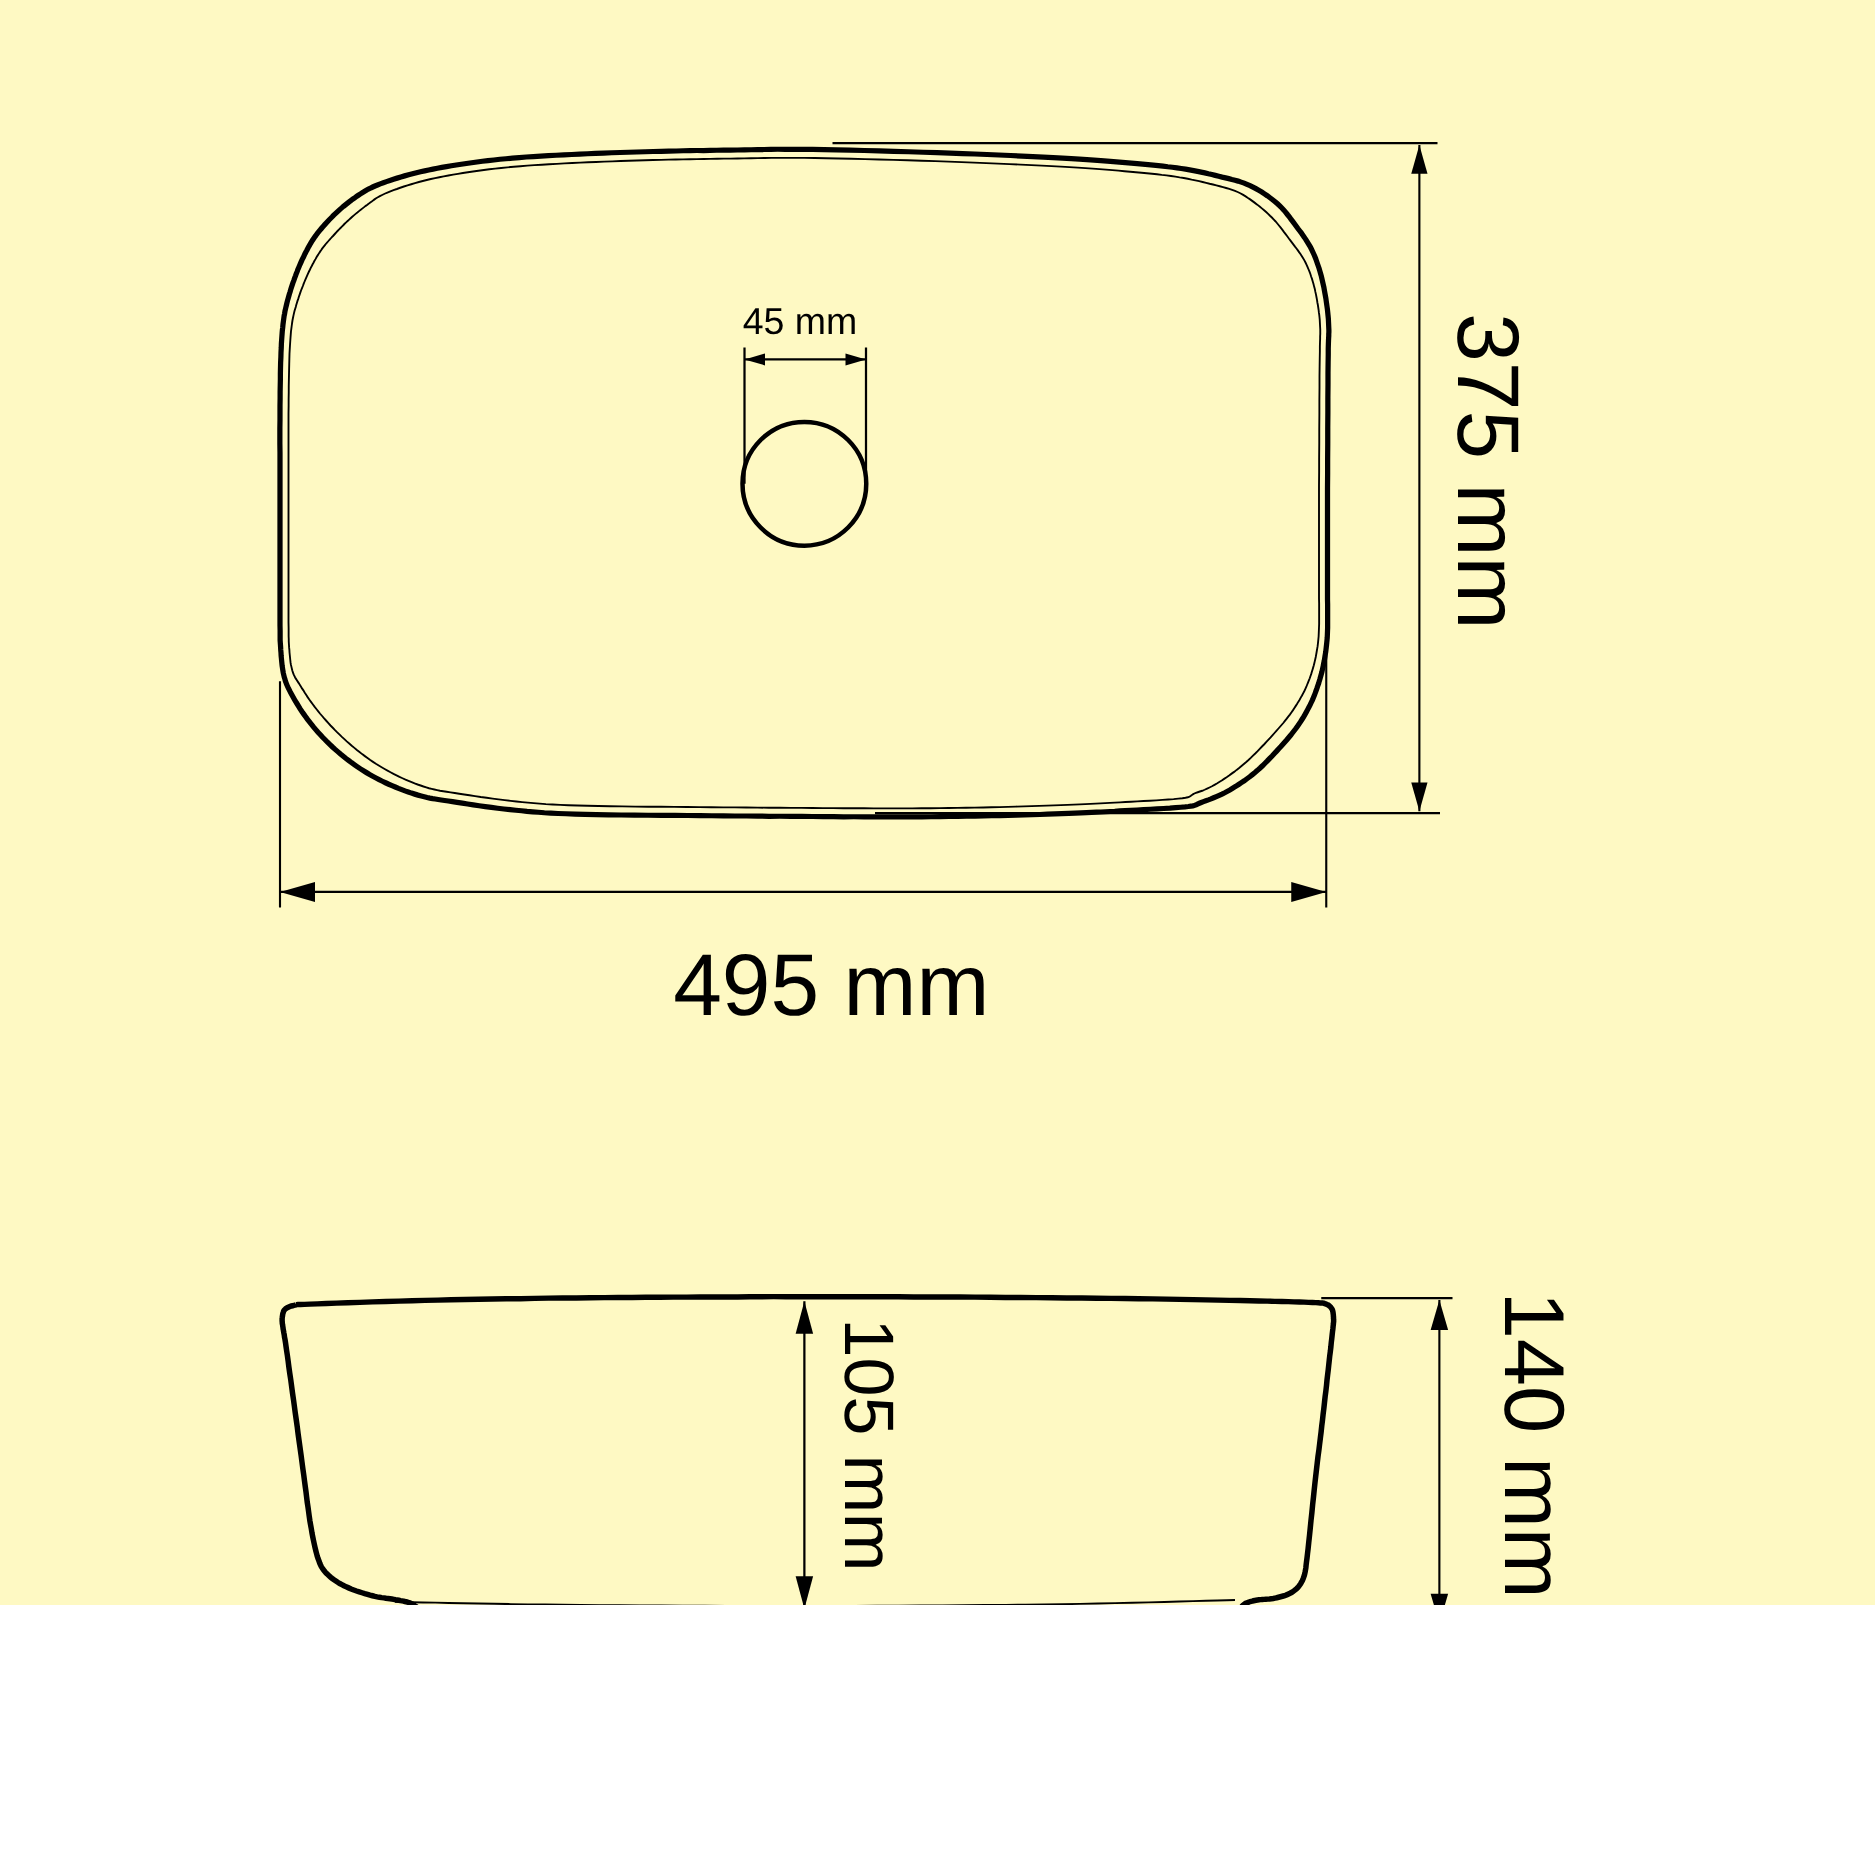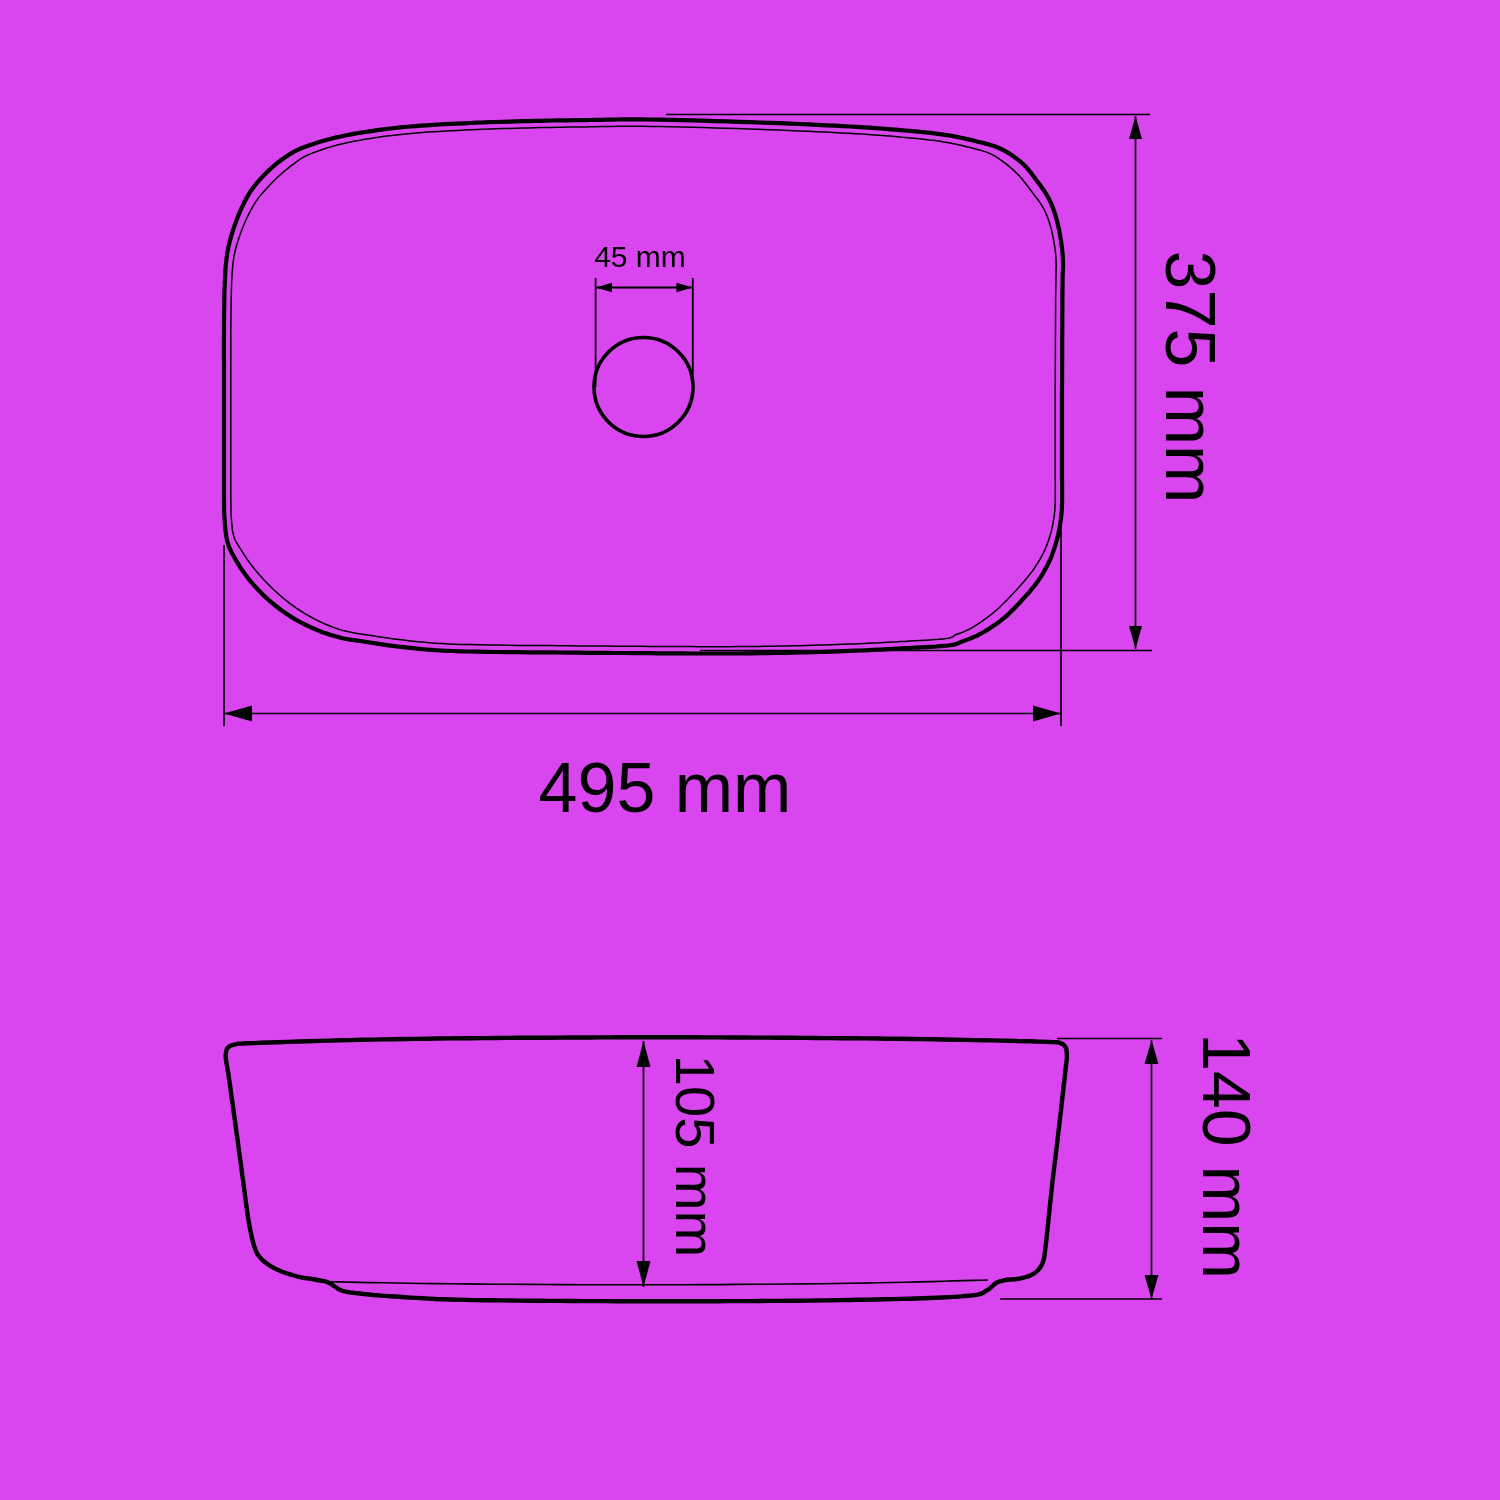--- a/index.html
+++ b/index.html
@@ -1,16 +1,16 @@
 <!DOCTYPE html>
 <html><head>
 <meta charset="utf-8">
 <style>
   html,body{margin:0;padding:0;background:#ffffff;}
-  .page{width:1500px;height:1500px;position:relative;background:#d946ef;}
+  .page{width:1500px;height:1284px;position:relative;background:#fef9c3;}
   svg{display:block;}
   text{font-family:"Liberation Sans", sans-serif;fill:#000000;}
 </style>
 </head>
 <body>
 <div class="page">
 <svg width="1500" height="1500" viewBox="0 0 1500 1500">
 
   <path d="M 650.0,119.5 L 659.1,119.7 L 669.1,119.9 L 680.0,120.1 L 691.4,120.4 L 703.1,120.7 L 715.0,121.1 L 726.9,121.4 L 738.5,121.8 L 749.6,122.1 L 760.0,122.5 L 770.0,122.9 L 779.8,123.2 L 789.6,123.6 L 799.1,124.0 L 808.4,124.4 L 817.5,124.9 L 826.2,125.3 L 834.6,125.7 L 842.5,126.1 L 850.0,126.5 L 857.0,126.9 L 863.5,127.3 L 869.5,127.7 L 875.2,128.1 L 880.6,128.5 L 885.8,128.9 L 890.7,129.3 L 895.5,129.7 L 900.3,130.1 L 905.0,130.5 L 909.7,130.9 L 914.1,131.3 L 918.4,131.7 L 922.6,132.1 L 926.6,132.5 L 930.4,132.9 L 934.2,133.4 L 937.9,133.8 L 941.5,134.3 L 945.0,134.8 L 948.4,135.3 L 951.7,135.9 L 954.9,136.5 L 958.0,137.1 L 960.9,137.7 L 963.8,138.3 L 966.7,139.0 L 969.5,139.6 L 972.2,140.3 L 975.0,141.0 L 977.7,141.7 L 980.4,142.3 L 983.0,142.9 L 985.5,143.6 L 988.0,144.2 L 990.5,144.9 L 992.9,145.7 L 995.3,146.5 L 997.6,147.5 L 1000.0,148.5 L 1002.4,149.7 L 1004.7,150.9 L 1007.0,152.2 L 1009.4,153.6 L 1011.6,155.1 L 1013.8,156.6 L 1016.0,158.2 L 1018.1,159.8 L 1020.1,161.4 L 1022.0,163.0 L 1023.8,164.7 L 1025.5,166.4 L 1027.1,168.1 L 1028.6,169.9 L 1030.1,171.8 L 1031.6,173.6 L 1032.9,175.5 L 1034.3,177.3 L 1035.7,179.2 L 1037.0,181.0 L 1038.3,182.8 L 1039.7,184.6 L 1041.0,186.3 L 1042.2,188.1 L 1043.5,189.9 L 1044.7,191.7 L 1045.8,193.5 L 1046.9,195.3 L 1048.0,197.1 L 1049.0,199.0 L 1049.9,200.9 L 1050.8,202.8 L 1051.7,204.8 L 1052.5,206.8 L 1053.2,208.8 L 1053.9,210.8 L 1054.6,212.8 L 1055.3,214.8 L 1055.9,216.9 L 1056.5,219.0 L 1057.1,221.1 L 1057.6,223.3 L 1058.1,225.5 L 1058.6,227.7 L 1059.1,229.9 L 1059.5,232.2 L 1059.9,234.4 L 1060.3,236.6 L 1060.7,238.8 L 1061.0,241.0 L 1061.3,243.1 L 1061.6,245.2 L 1061.9,247.2 L 1062.1,249.1 L 1062.3,251.1 L 1062.5,253.1 L 1062.7,255.2 L 1062.8,257.4 L 1062.9,259.6 L 1063.0,262.0 L 1063.1,264.1 L 1063.1,265.8 L 1063.0,267.3 L 1063.0,268.8 L 1062.9,270.4 L 1062.8,272.6 L 1062.7,275.4 L 1062.6,279.0 L 1062.6,283.8 L 1062.5,290.0 L 1062.4,297.9 L 1062.4,307.4 L 1062.3,318.2 L 1062.3,330.0 L 1062.2,342.4 L 1062.2,354.9 L 1062.1,367.4 L 1062.1,379.2 L 1062.0,390.3 L 1062.0,400.0 L 1062.0,408.8 L 1062.0,417.1 L 1062.0,425.0 L 1062.0,432.6 L 1062.0,439.7 L 1062.0,446.4 L 1062.0,452.8 L 1062.0,458.9 L 1062.0,464.6 L 1062.0,470.0 L 1062.0,475.0 L 1062.0,479.5 L 1062.1,483.5 L 1062.1,487.2 L 1062.1,490.6 L 1062.1,493.8 L 1062.1,496.7 L 1062.1,499.5 L 1062.1,502.3 L 1062.0,505.0 L 1061.9,507.6 L 1061.8,510.0 L 1061.6,512.2 L 1061.4,514.2 L 1061.2,516.1 L 1061.0,517.9 L 1060.8,519.6 L 1060.6,521.4 L 1060.3,523.1 L 1060.0,525.0 L 1059.7,526.9 L 1059.4,528.7 L 1059.0,530.5 L 1058.7,532.3 L 1058.3,534.1 L 1057.9,535.8 L 1057.5,537.6 L 1057.0,539.4 L 1056.5,541.2 L 1056.0,543.0 L 1055.4,544.9 L 1054.9,546.7 L 1054.2,548.6 L 1053.6,550.5 L 1052.9,552.4 L 1052.2,554.4 L 1051.5,556.3 L 1050.7,558.2 L 1049.9,560.1 L 1049.0,562.0 L 1048.1,563.9 L 1047.1,565.8 L 1046.1,567.7 L 1045.1,569.6 L 1044.0,571.6 L 1042.9,573.5 L 1041.7,575.4 L 1040.5,577.3 L 1039.3,579.1 L 1038.0,581.0 L 1036.7,582.8 L 1035.3,584.6 L 1033.9,586.4 L 1032.5,588.2 L 1031.0,590.0 L 1029.5,591.8 L 1027.9,593.6 L 1026.3,595.4 L 1024.7,597.2 L 1023.0,599.0 L 1021.3,600.9 L 1019.5,602.8 L 1017.7,604.8 L 1015.8,606.7 L 1013.9,608.7 L 1012.0,610.6 L 1010.0,612.6 L 1008.1,614.4 L 1006.0,616.3 L 1004.0,618.0 L 1001.9,619.7 L 999.8,621.4 L 997.6,623.0 L 995.4,624.6 L 993.1,626.1 L 990.9,627.6 L 988.6,629.1 L 986.4,630.4 L 984.2,631.8 L 982.0,633.0 L 979.8,634.2 L 977.6,635.3 L 975.4,636.3 L 973.1,637.3 L 970.9,638.2 L 968.8,639.1 L 966.7,639.9 L 964.7,640.6 L 962.8,641.3 L 961.0,642.0 L 959.5,642.6 L 958.4,643.1 L 957.6,643.5 L 956.9,643.8 L 956.2,644.1 L 955.3,644.4 L 954.2,644.7 L 952.7,644.9 L 950.7,645.2 L 948.0,645.5 L 944.6,645.8 L 940.5,646.1 L 935.9,646.5 L 930.9,646.8 L 925.7,647.1 L 920.3,647.4 L 914.9,647.7 L 909.6,648.0 L 904.6,648.2 L 900.0,648.5 L 895.8,648.7 L 891.8,649.0 L 888.0,649.2 L 884.4,649.4 L 880.8,649.6 L 877.1,649.7 L 873.2,649.9 L 869.2,650.1 L 864.8,650.3 L 860.0,650.5 L 854.9,650.7 L 849.4,650.9 L 843.8,651.1 L 837.9,651.3 L 831.9,651.6 L 825.7,651.8 L 819.4,652.0 L 813.0,652.2 L 806.5,652.3 L 800.0,652.5 L 793.5,652.6 L 786.8,652.8 L 780.0,652.9 L 773.2,653.0 L 766.2,653.1 L 759.2,653.2 L 752.0,653.3 L 744.8,653.4 L 737.5,653.5 L 730.0,653.5 L 722.5,653.5 L 714.8,653.5 L 707.0,653.5 L 699.2,653.5 L 691.2,653.5 L 683.2,653.4 L 675.0,653.4 L 666.8,653.3 L 658.5,653.3 L 650.0,653.2 L 641.5,653.1 L 632.8,653.1 L 624.0,653.0 L 615.2,653.0 L 606.2,652.9 L 597.2,652.8 L 588.0,652.8 L 578.8,652.7 L 569.5,652.6 L 560.0,652.5 L 550.2,652.4 L 539.9,652.3 L 529.2,652.3 L 518.4,652.2 L 507.6,652.1 L 497.0,652.0 L 486.8,651.9 L 477.1,651.7 L 468.1,651.5 L 460.0,651.3 L 452.8,651.0 L 446.4,650.8 L 440.7,650.5 L 435.5,650.2 L 430.6,649.8 L 426.1,649.5 L 421.6,649.1 L 417.2,648.6 L 412.7,648.2 L 408.0,647.7 L 403.1,647.2 L 398.1,646.6 L 393.1,645.9 L 388.2,645.3 L 383.3,644.6 L 378.6,643.9 L 374.1,643.2 L 369.8,642.5 L 365.7,641.9 L 362.0,641.3 L 358.7,640.8 L 355.7,640.4 L 353.0,640.0 L 350.5,639.6 L 348.2,639.2 L 346.1,638.9 L 343.9,638.5 L 341.7,638.0 L 339.4,637.4 L 337.0,636.8 L 334.4,636.1 L 331.8,635.3 L 329.2,634.5 L 326.6,633.6 L 324.0,632.7 L 321.4,631.7 L 318.8,630.7 L 316.2,629.6 L 313.6,628.5 L 311.0,627.4 L 308.4,626.2 L 305.9,625.0 L 303.3,623.7 L 300.8,622.4 L 298.2,621.0 L 295.7,619.6 L 293.2,618.1 L 290.8,616.6 L 288.4,615.1 L 286.0,613.5 L 283.7,611.9 L 281.3,610.2 L 279.1,608.5 L 276.8,606.8 L 274.6,605.0 L 272.4,603.2 L 270.2,601.3 L 268.1,599.5 L 266.0,597.6 L 264.0,595.7 L 262.0,593.8 L 260.1,591.8 L 258.1,589.8 L 256.3,587.8 L 254.4,585.8 L 252.6,583.7 L 250.9,581.7 L 249.2,579.6 L 247.6,577.5 L 246.0,575.5 L 244.5,573.4 L 243.0,571.3 L 241.5,569.2 L 240.1,567.1 L 238.8,564.9 L 237.5,562.8 L 236.2,560.8 L 235.1,558.8 L 234.0,556.8 L 233.0,555.0 L 232.1,553.3 L 231.3,551.7 L 230.6,550.3 L 229.9,548.8 L 229.3,547.5 L 228.8,546.1 L 228.3,544.7 L 227.9,543.2 L 227.4,541.7 L 227.0,540.0 L 226.6,538.2 L 226.3,536.4 L 226.0,534.5 L 225.7,532.6 L 225.5,530.6 L 225.3,528.6 L 225.1,526.5 L 224.9,524.4 L 224.8,522.2 L 224.6,520.0 L 224.5,518.0 L 224.4,516.4 L 224.3,515.1 L 224.2,513.7 L 224.1,512.2 L 224.1,510.3 L 224.1,507.8 L 224.1,504.6 L 224.0,500.4 L 224.0,495.0 L 224.0,488.2 L 224.0,480.1 L 224.0,470.9 L 224.0,460.8 L 224.0,450.3 L 224.0,439.6 L 224.0,428.9 L 224.0,418.5 L 224.0,408.8 L 224.0,400.0 L 224.0,391.9 L 224.0,384.0 L 224.0,376.5 L 224.0,369.1 L 224.0,362.1 L 223.9,355.2 L 223.9,348.6 L 223.9,342.2 L 224.0,336.0 L 224.0,330.0 L 224.0,324.2 L 224.1,318.7 L 224.1,313.3 L 224.2,308.2 L 224.3,303.3 L 224.3,298.6 L 224.4,294.2 L 224.5,289.9 L 224.7,285.9 L 224.8,282.0 L 225.0,278.4 L 225.1,275.1 L 225.3,272.1 L 225.5,269.3 L 225.7,266.6 L 225.9,264.1 L 226.2,261.8 L 226.4,259.5 L 226.7,257.2 L 227.0,255.0 L 227.3,252.8 L 227.7,250.8 L 228.0,248.9 L 228.4,247.2 L 228.8,245.4 L 229.2,243.8 L 229.6,242.1 L 230.0,240.5 L 230.5,238.8 L 231.0,237.0 L 231.5,235.2 L 232.1,233.4 L 232.6,231.5 L 233.2,229.7 L 233.8,227.9 L 234.4,226.1 L 235.1,224.3 L 235.7,222.5 L 236.4,220.7 L 237.0,219.0 L 237.7,217.3 L 238.3,215.6 L 239.0,214.0 L 239.7,212.3 L 240.4,210.7 L 241.1,209.1 L 241.8,207.5 L 242.6,206.0 L 243.3,204.5 L 244.0,203.0 L 244.7,201.6 L 245.5,200.2 L 246.2,198.8 L 246.9,197.5 L 247.7,196.2 L 248.4,194.9 L 249.2,193.6 L 249.9,192.4 L 250.7,191.2 L 251.5,190.0 L 252.3,188.9 L 253.1,187.8 L 253.9,186.7 L 254.7,185.7 L 255.5,184.7 L 256.3,183.7 L 257.2,182.7 L 258.1,181.7 L 259.0,180.6 L 260.0,179.5 L 261.0,178.4 L 262.1,177.2 L 263.2,176.0 L 264.4,174.8 L 265.6,173.6 L 266.8,172.3 L 268.1,171.1 L 269.4,169.9 L 270.7,168.7 L 272.0,167.5 L 273.4,166.3 L 274.8,165.1 L 276.3,163.9 L 277.8,162.7 L 279.3,161.5 L 280.9,160.3 L 282.4,159.2 L 284.0,158.1 L 285.5,157.0 L 287.0,156.0 L 288.4,155.1 L 289.8,154.2 L 291.1,153.4 L 292.4,152.6 L 293.7,151.8 L 295.1,151.1 L 296.5,150.4 L 298.2,149.6 L 300.0,148.8 L 302.0,148.0 L 304.2,147.1 L 306.7,146.2 L 309.2,145.3 L 311.9,144.4 L 314.8,143.4 L 317.7,142.5 L 320.7,141.6 L 323.7,140.7 L 326.9,139.8 L 330.0,139.0 L 333.2,138.2 L 336.4,137.4 L 339.7,136.7 L 343.0,136.0 L 346.4,135.3 L 349.9,134.6 L 353.5,133.9 L 357.2,133.3 L 361.1,132.6 L 365.0,132.0 L 369.0,131.4 L 373.1,130.8 L 377.3,130.2 L 381.6,129.6 L 385.9,129.0 L 390.4,128.5 L 395.1,128.0 L 399.9,127.4 L 404.8,127.0 L 410.0,126.5 L 415.4,126.1 L 421.0,125.6 L 426.7,125.3 L 432.7,124.9 L 438.8,124.5 L 444.9,124.2 L 451.2,123.9 L 457.4,123.6 L 463.7,123.3 L 470.0,123.0 L 476.3,122.7 L 482.8,122.5 L 489.4,122.2 L 496.1,122.0 L 502.8,121.8 L 509.5,121.6 L 516.1,121.4 L 522.6,121.2 L 528.9,121.1 L 535.0,120.9 L 540.9,120.8 L 546.6,120.6 L 552.1,120.5 L 557.5,120.4 L 562.8,120.4 L 568.1,120.3 L 573.4,120.2 L 578.8,120.1 L 584.3,120.1 L 590.0,120.0 L 595.6,119.9 L 600.9,119.8 L 606.1,119.7 L 611.2,119.6 L 616.6,119.5 L 622.2,119.4 L 628.2,119.4 L 634.7,119.4 L 642.0,119.4 Z" fill="none" stroke="#000" stroke-width="4.2"></path>
 

